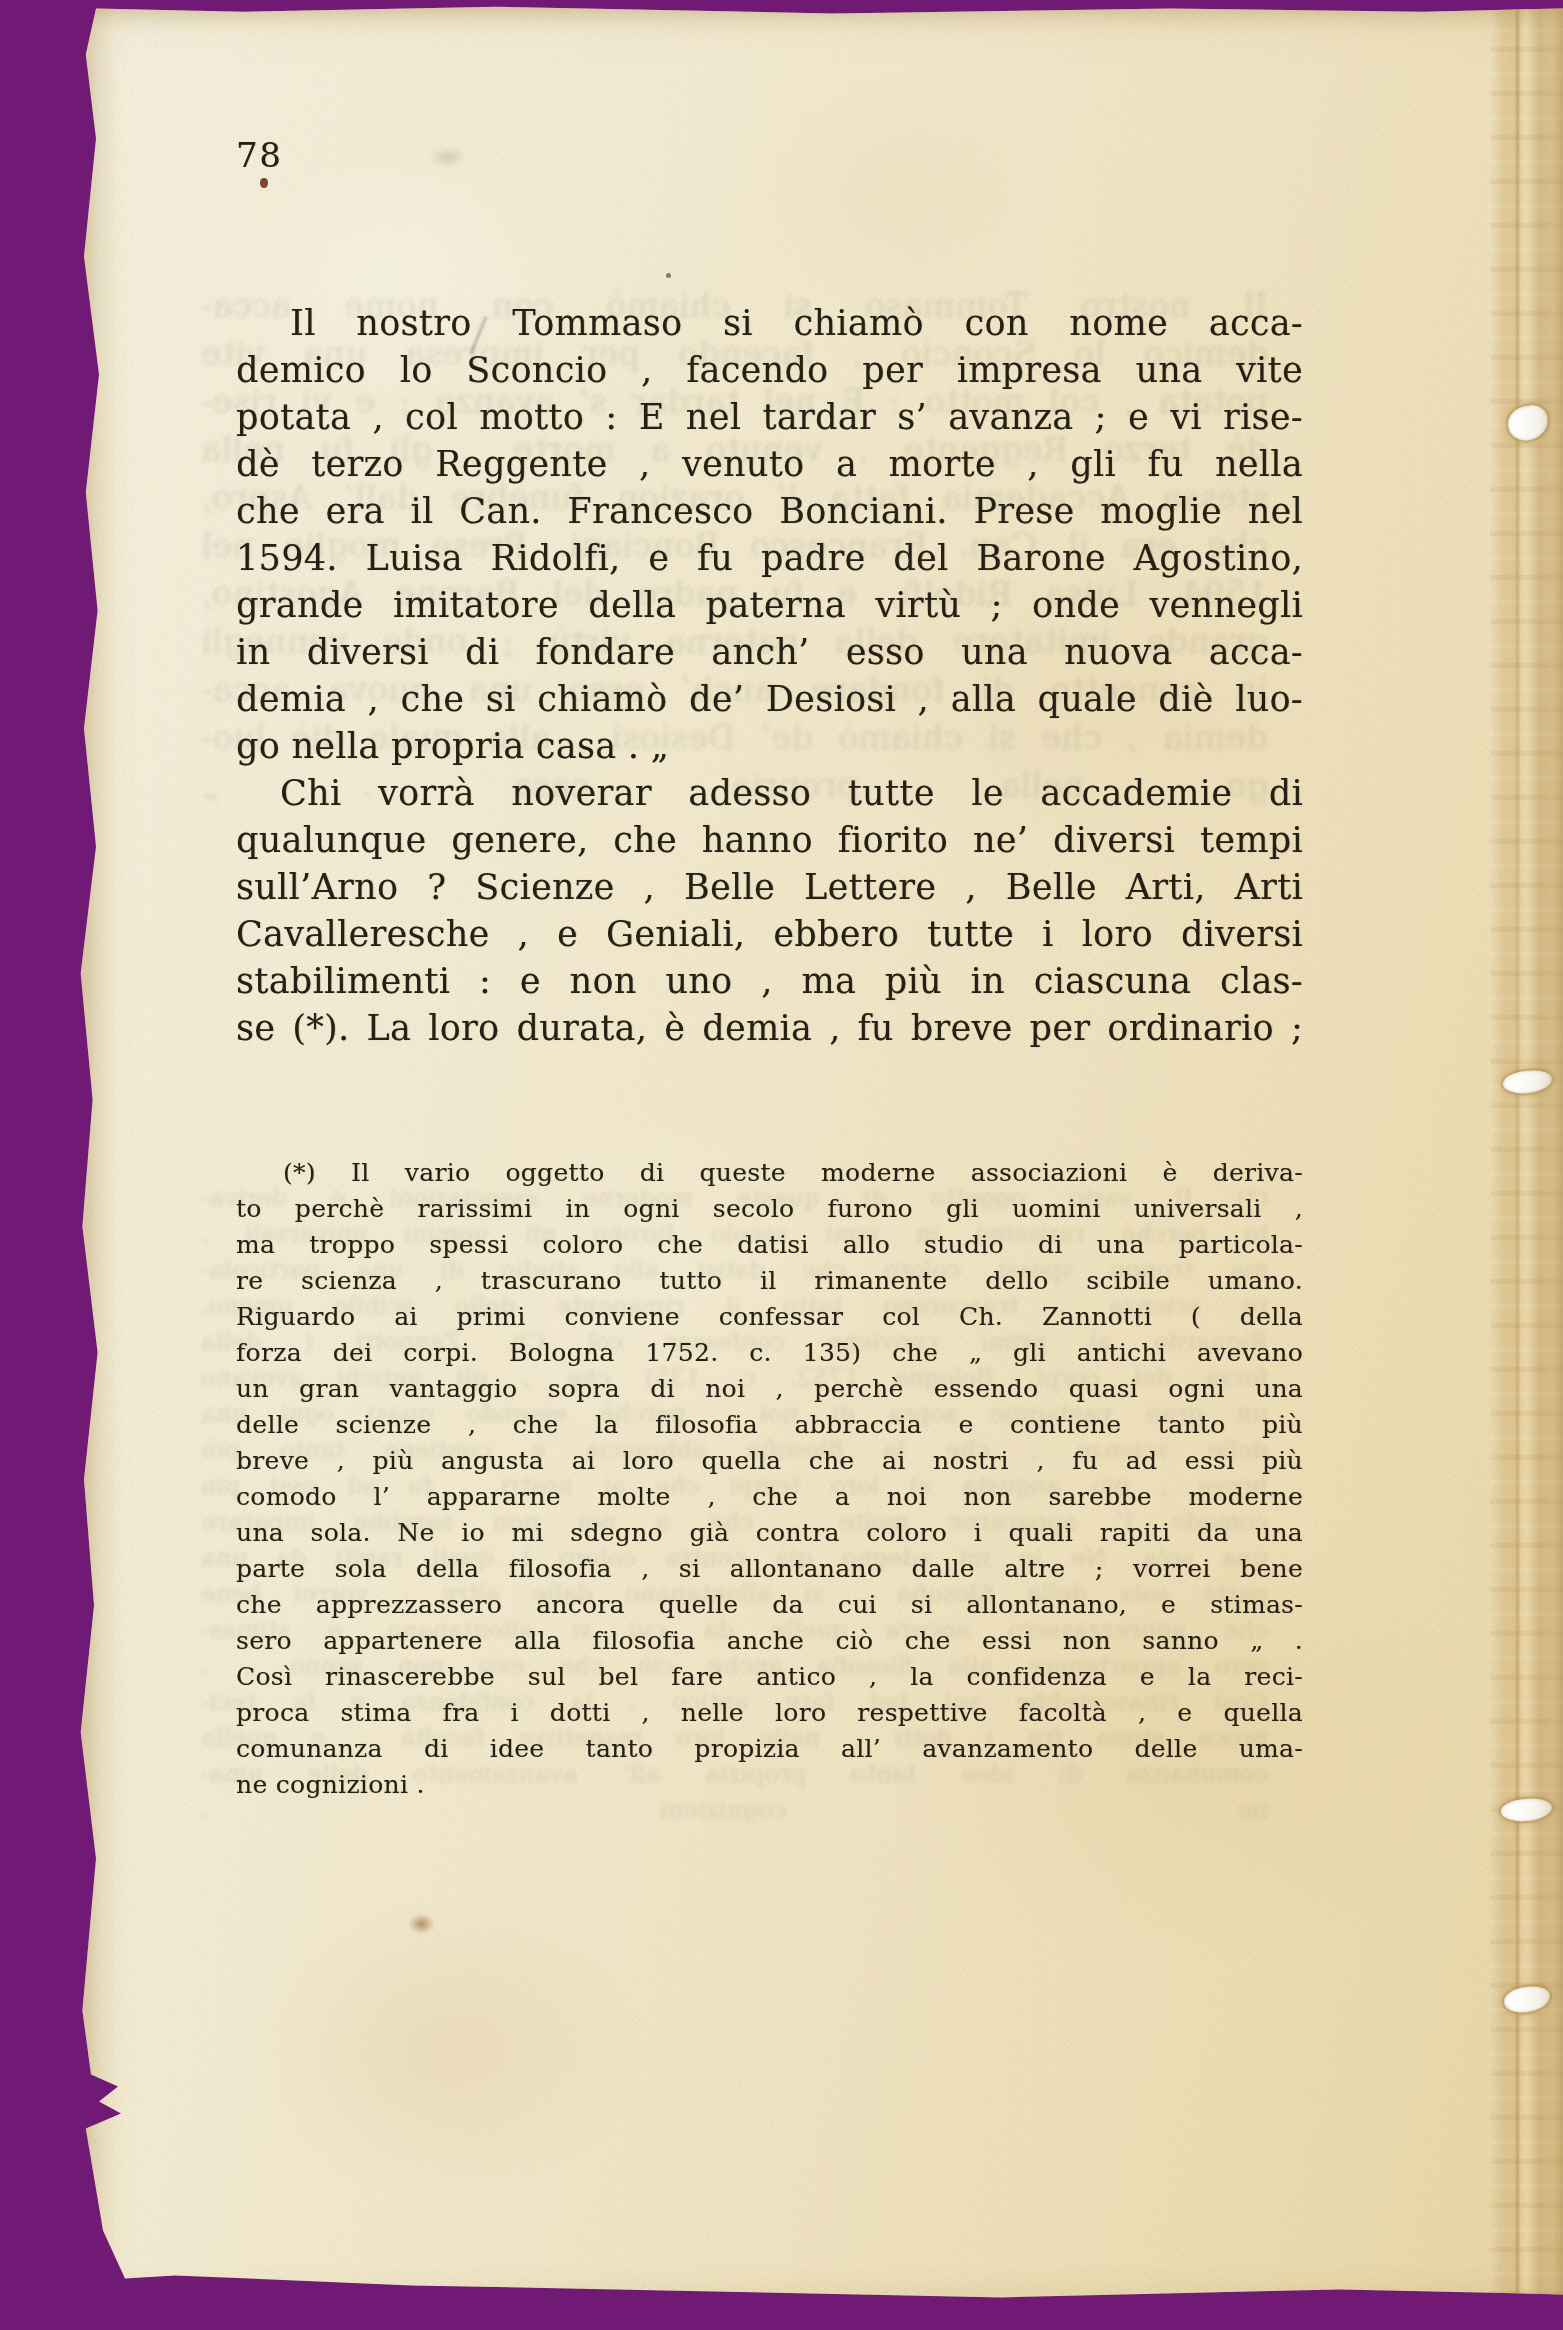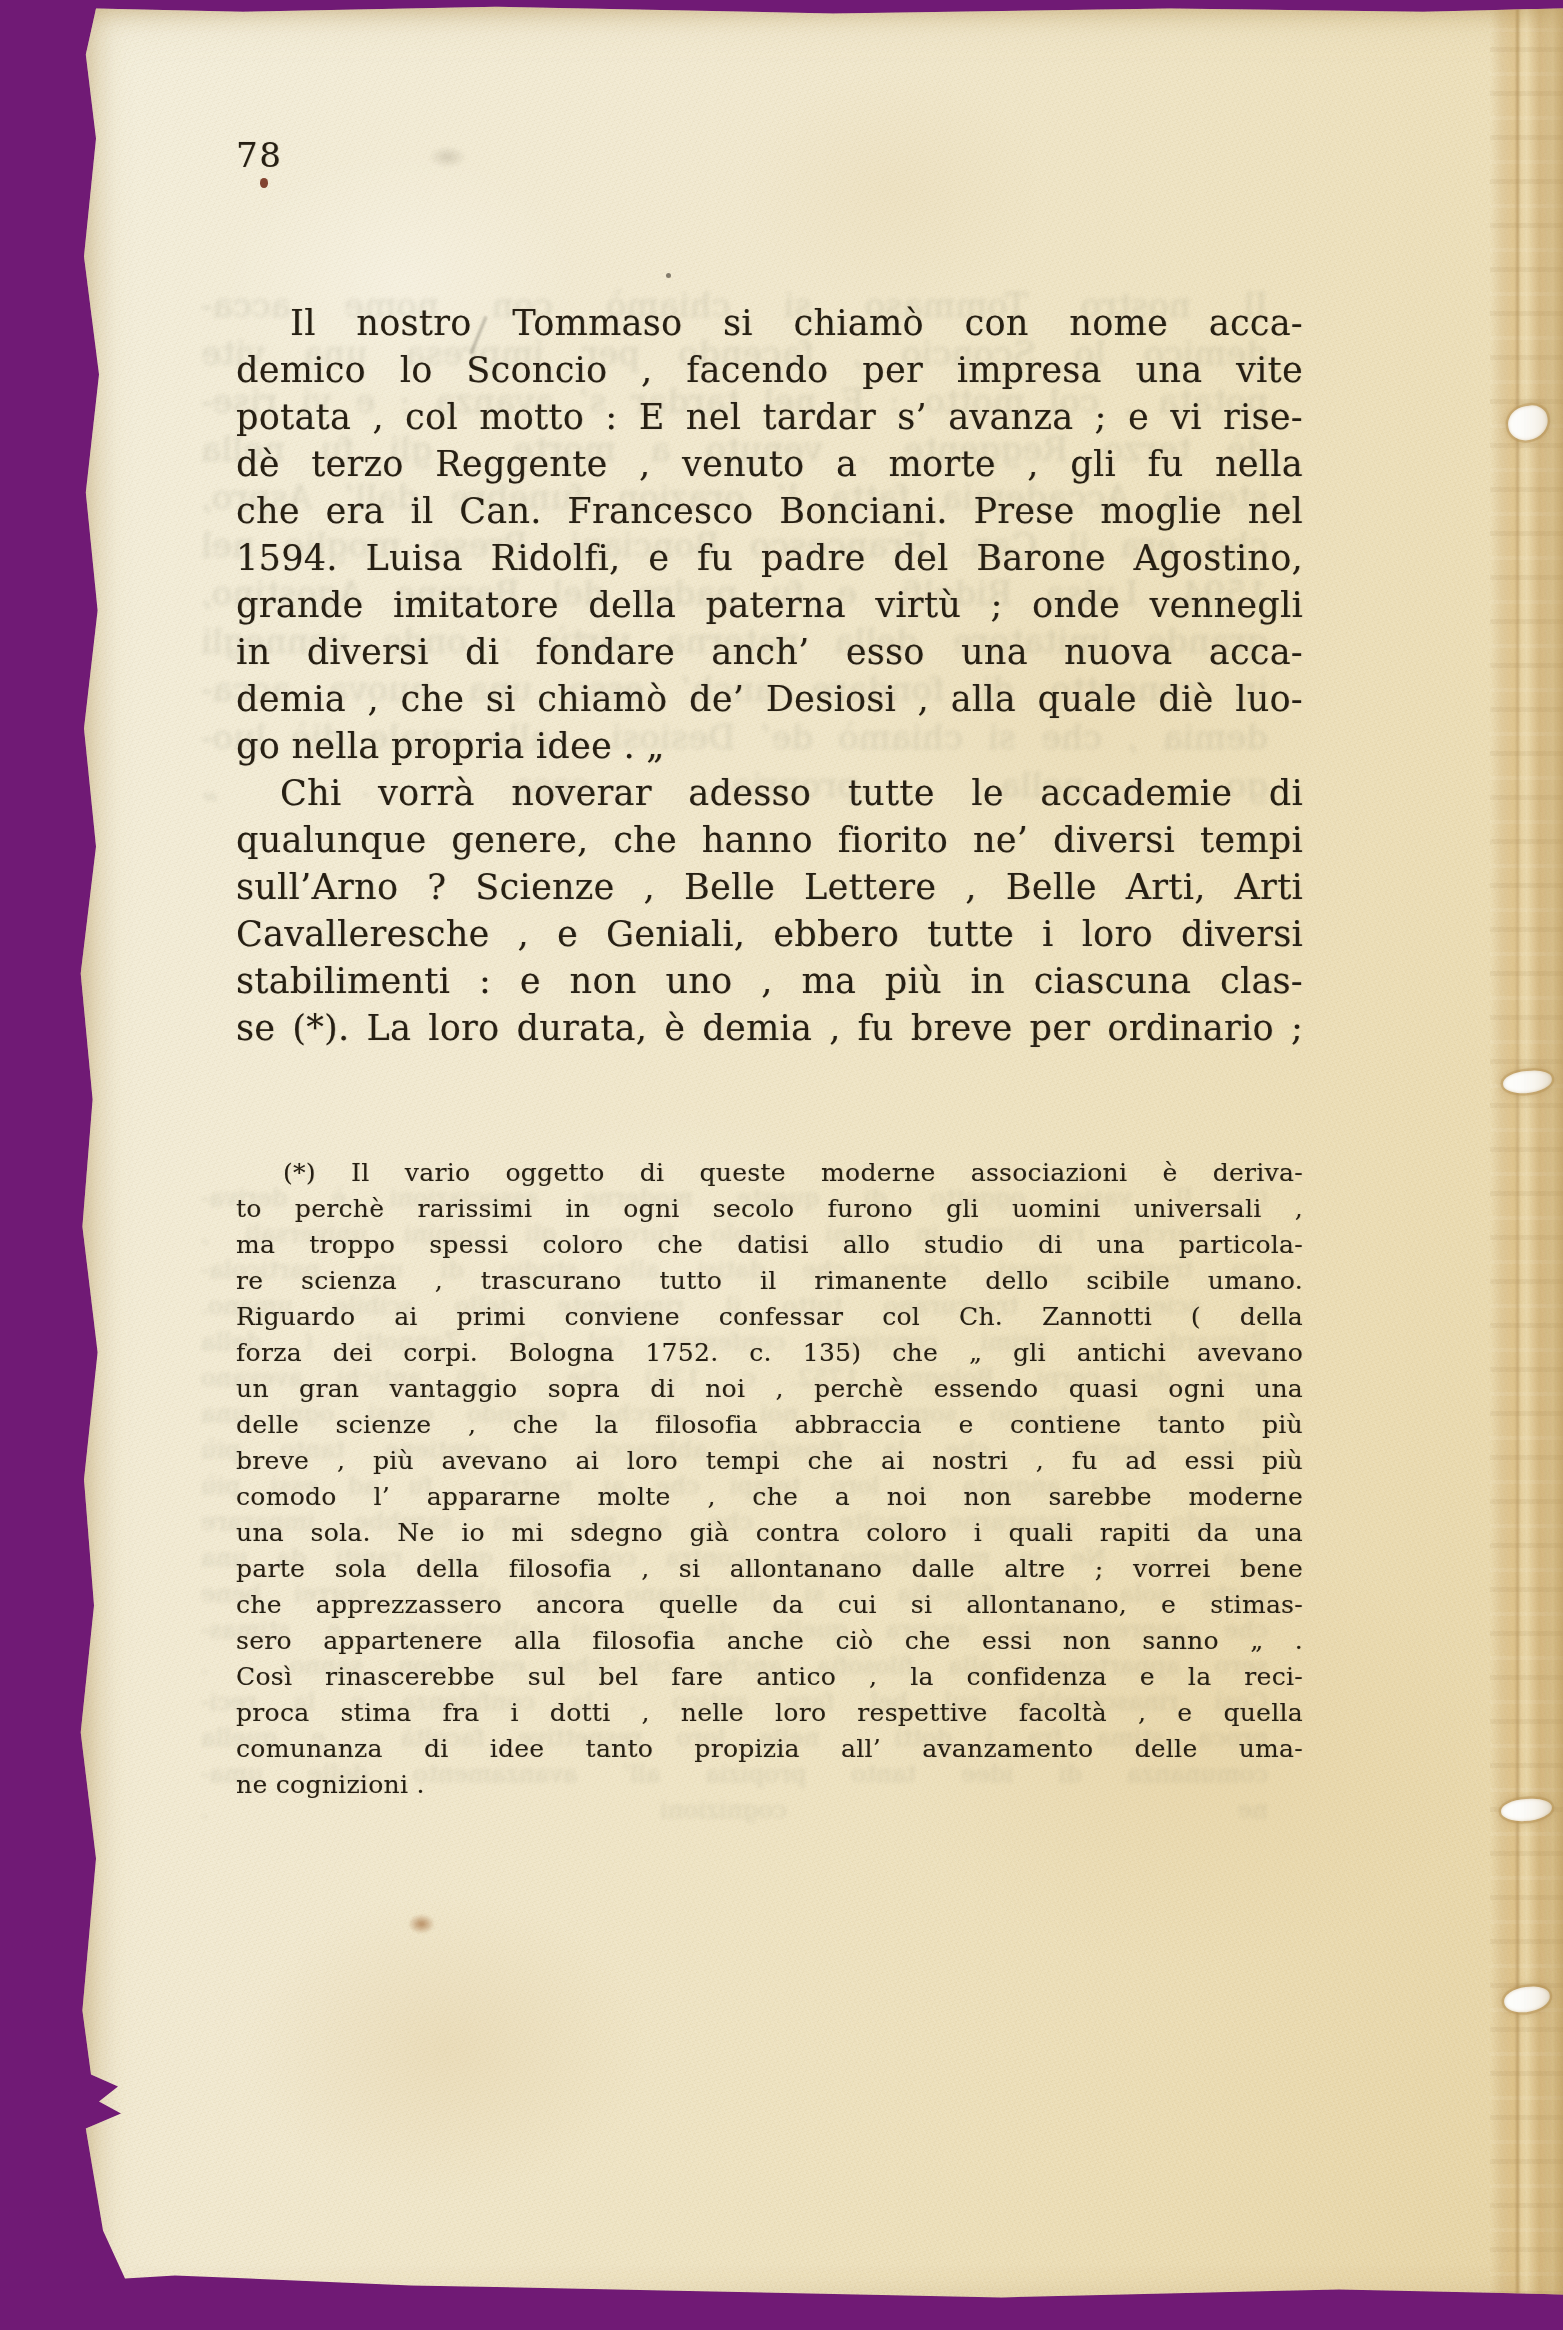--- a/index.html
+++ b/index.html
@@ -127,21 +127,21 @@
       <div class="para indent-64 last-left">
           <div class="tline">Il nostro Tommaso si chiamò  con nome acca-</div>
           <div class="tline">demico lo Sconcio , facendo per impresa una vite</div>
           <div class="tline">potata , col motto : E nel tardar s’ avanza ; e vi rise-</div>
           <div class="tline">dè terzo Reggente , venuto a morte , gli fu nella</div>
           <div class="tline">che era il Can. Francesco Bonciani. Prese moglie nel</div>
           <div class="tline">1594. Luisa Ridolfi, e fu padre del Barone Agostino,</div>
           <div class="tline">grande imitatore della paterna virtù ; onde vennegli</div>
           <div class="tline">in diversi di fondare anch’ esso una nuova acca-</div>
           <div class="tline">demia , che si chiamò de’ Desiosi , alla quale diè luo-</div>
-          <div class="tline">go nella propria idee . „</div>
+          <div class="tline">go nella propria casa . „</div>
         </div>
       <div class="para indent-52">
           <div class="tline">Chi  vorrà noverar adesso  tutte le  accademie di</div>
           <div class="tline">qualunque genere, che hanno fiorito ne’ diversi tempi</div>
           <div class="tline">sull’Arno ? Scienze , Belle Lettere , Belle Arti,  Arti</div>
           <div class="tline">Cavalleresche , e Geniali, ebbero tutte i loro diversi</div>
           <div class="tline">stabilimenti : e non  uno , ma più  in  ciascuna  clas-</div>
           <div class="tline">se (*). La loro durata, è demia , fu breve per ordinario ;</div>
         </div>
     </div>
@@ -149,21 +149,21 @@
     <div class="content-text body-block footnote-block">
       <div class="para indent-56 last-left">
           <div class="tline">(*) Il vario oggetto di queste moderne associazioni è deriva-</div>
           <div class="tline">to perchè rarissimi in ogni secolo furono gli uomini universali ,</div>
           <div class="tline">ma  troppo  spessi  coloro che datisi allo studio di una particola-</div>
           <div class="tline">re scienza , trascurano  tutto  il  rimanente dello scibile  umano.</div>
           <div class="tline">Riguardo ai  primi  conviene confessar  col  Ch.  Zannotti ( della</div>
           <div class="tline">forza dei corpi. Bologna 1752. c. 135) che „ gli antichi  avevano</div>
           <div class="tline">un gran vantaggio sopra di noi , perchè essendo  quasi ogni una</div>
           <div class="tline">delle scienze , che la filosofia  abbraccia e  contiene  tanto  più</div>
-          <div class="tline">breve , più avevano ai loro tempi che ai nostri , fu  ad  essi  più</div>
+          <div class="tline">breve , più angusta ai loro quella che ai nostri , fu  ad  essi  più</div>
           <div class="tline">comodo l’ appararne molte , che a  noi non  sarebbe  moderne</div>
           <div class="tline">una sola. Ne io mi sdegno già contra coloro i quali rapiti da una</div>
           <div class="tline">parte sola della filosofia , si allontanano dalle altre ; vorrei bene</div>
           <div class="tline">che apprezzassero ancora quelle da cui si allontanano, e stimas-</div>
           <div class="tline">sero appartenere alla filosofia anche  ciò che  essi  non  sanno „ .</div>
           <div class="tline">Così  rinascerebbe sul  bel fare antico ,  la  confidenza e la reci-</div>
           <div class="tline">proca stima fra  i dotti , nelle loro respettive facoltà , e  quella</div>
           <div class="tline">comunanza di  idee  tanto propizia all’ avanzamento delle  uma-</div>
           <div class="tline">ne cognizioni .</div>
         </div>

